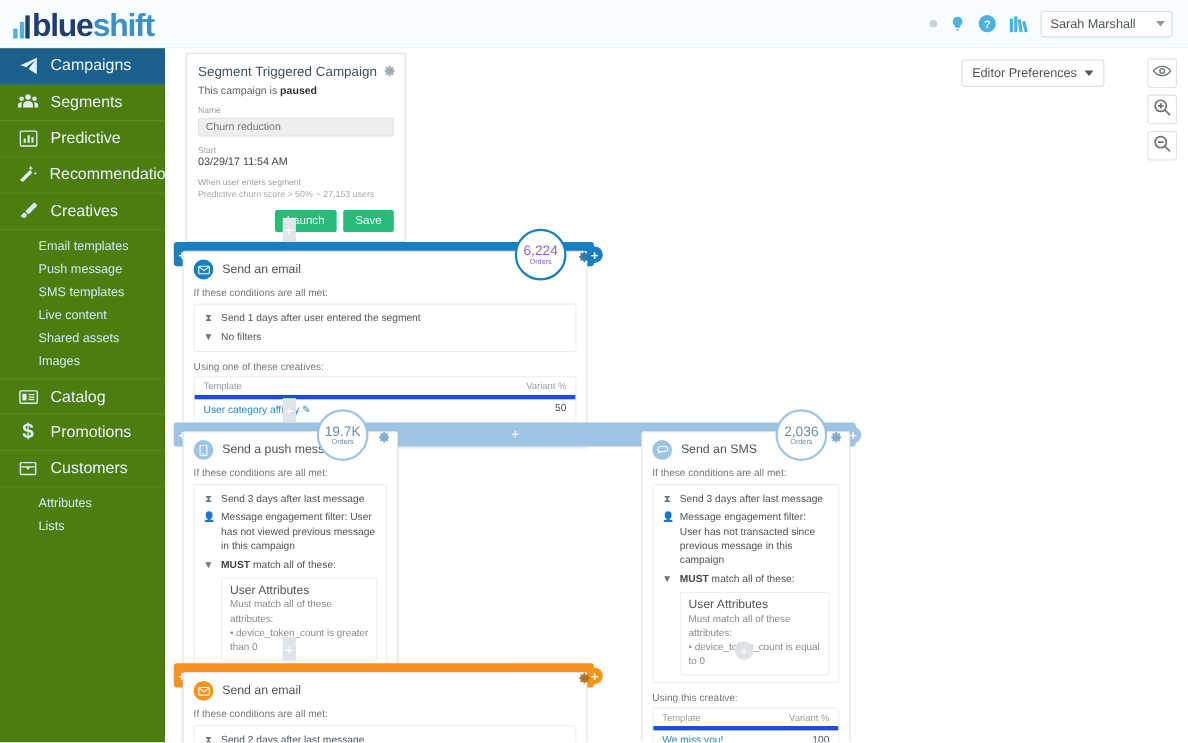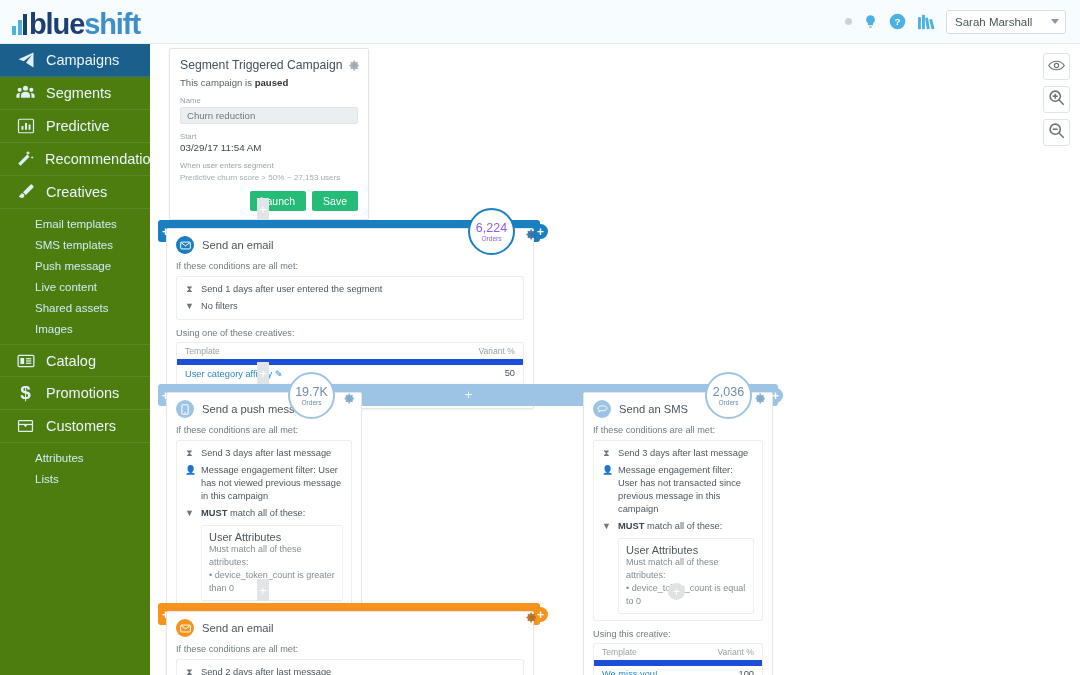--- a/index.html
+++ b/index.html
@@ -130,21 +130,21 @@
   .cond-row { display: flex; gap: 7px; font-size: 9.3px; color: #4d575d; line-height: 13px; margin-bottom: 4px; }
   .cond-row:last-child { margin-bottom: 0; }
   .cond-ico { width: 9px; flex: 0 0 9px; color: #6d767c; text-align: center; font-size: 9px; }
   .cond-row b { font-weight: bold; color: #3d464c; }
   .inner-box { margin: 5px 0 0 16px; border: 1px solid #eceff1; border-radius: 2px; padding: 5px 7px; }
   .inner-t { font-size: 11px; color: #4d575d; }
   .inner-s { font-size: 9px; color: #848d93; line-height: 13px; }
   .creat-label { font-size: 9.2px; color: #707a80; padding: 8px 9px 4px 9px; }
   .tbl { margin: 0 9px 8px 9px; border: 1px solid #eceff1; border-radius: 2px; }
   .tbl-h, .tbl-r { display: flex; justify-content: space-between; padding: 3px 8px; font-size: 8.6px; }
-  .tbl-h { color: #99a1a6; border-bottom: 6px solid #1d4ed8; }
+  .tbl-h { color: #99a1a6; border-bottom: 4px solid #1d4ed8; }
   .tbl-r { color: #4a545b; font-size: 9.3px; }
   .tbl-r a { color: #2a87c8; text-decoration: none; }
   .tbl-r.alt { background: #fafbfc; }
   .pct { color: #4a545b; }
 
   
   .hplus {
     position: absolute; width: 15px; height: 15px; border-radius: 50%;
     display: flex; align-items: center; justify-content: center;
     color: #fff; font-size: 12px; font-weight: bold; line-height: 1;
@@ -264,24 +264,24 @@
           </svg>
       </span>
       <span>Creatives</span>
     </div>
 
     <div style="height:4px"></div>
     <div class="sub-item">
         <span>Email templates</span>
       </div>
     <div class="sub-item">
+        <span>Push message</span>
+      </div>
+    <div class="sub-item">
         <span>SMS templates</span>
-      </div>
-    <div class="sub-item">
-        <span>Push message</span>
       </div>
     <div class="sub-item">
         <span>Live content</span>
       </div>
     <div class="sub-item">
         <span>Shared assets</span>
       </div>
     <div class="sub-item">
         <span>Images</span>
       </div>
@@ -317,20 +317,24 @@
     <div class="sub-item">
         <span>Attributes</span>
       </div>
     <div class="sub-item">
         <span>Lists</span>
       </div>
   </div>
 
   <div class="canvas">
 
+    <div class="prefs-btn">
+      <span>Editor Preferences</span>
+      <span class="prefs-caret"></span>
+    </div>
     <div class="tool-btn tool-eye">
       <span>
         <svg width="17" height="13" viewBox="0 0 24 16" fill="none" stroke="currentColor" stroke-width="1.6">
             <path d="M1 8s4-6 11-6 11 6 11 6-4 6-11 6S1 8 1 8z"></path>
             <circle cx="12" cy="8" r="3"></circle>
           </svg>
       </span>
     </div>
     <div class="tool-btn tool-zin">
       <span>

